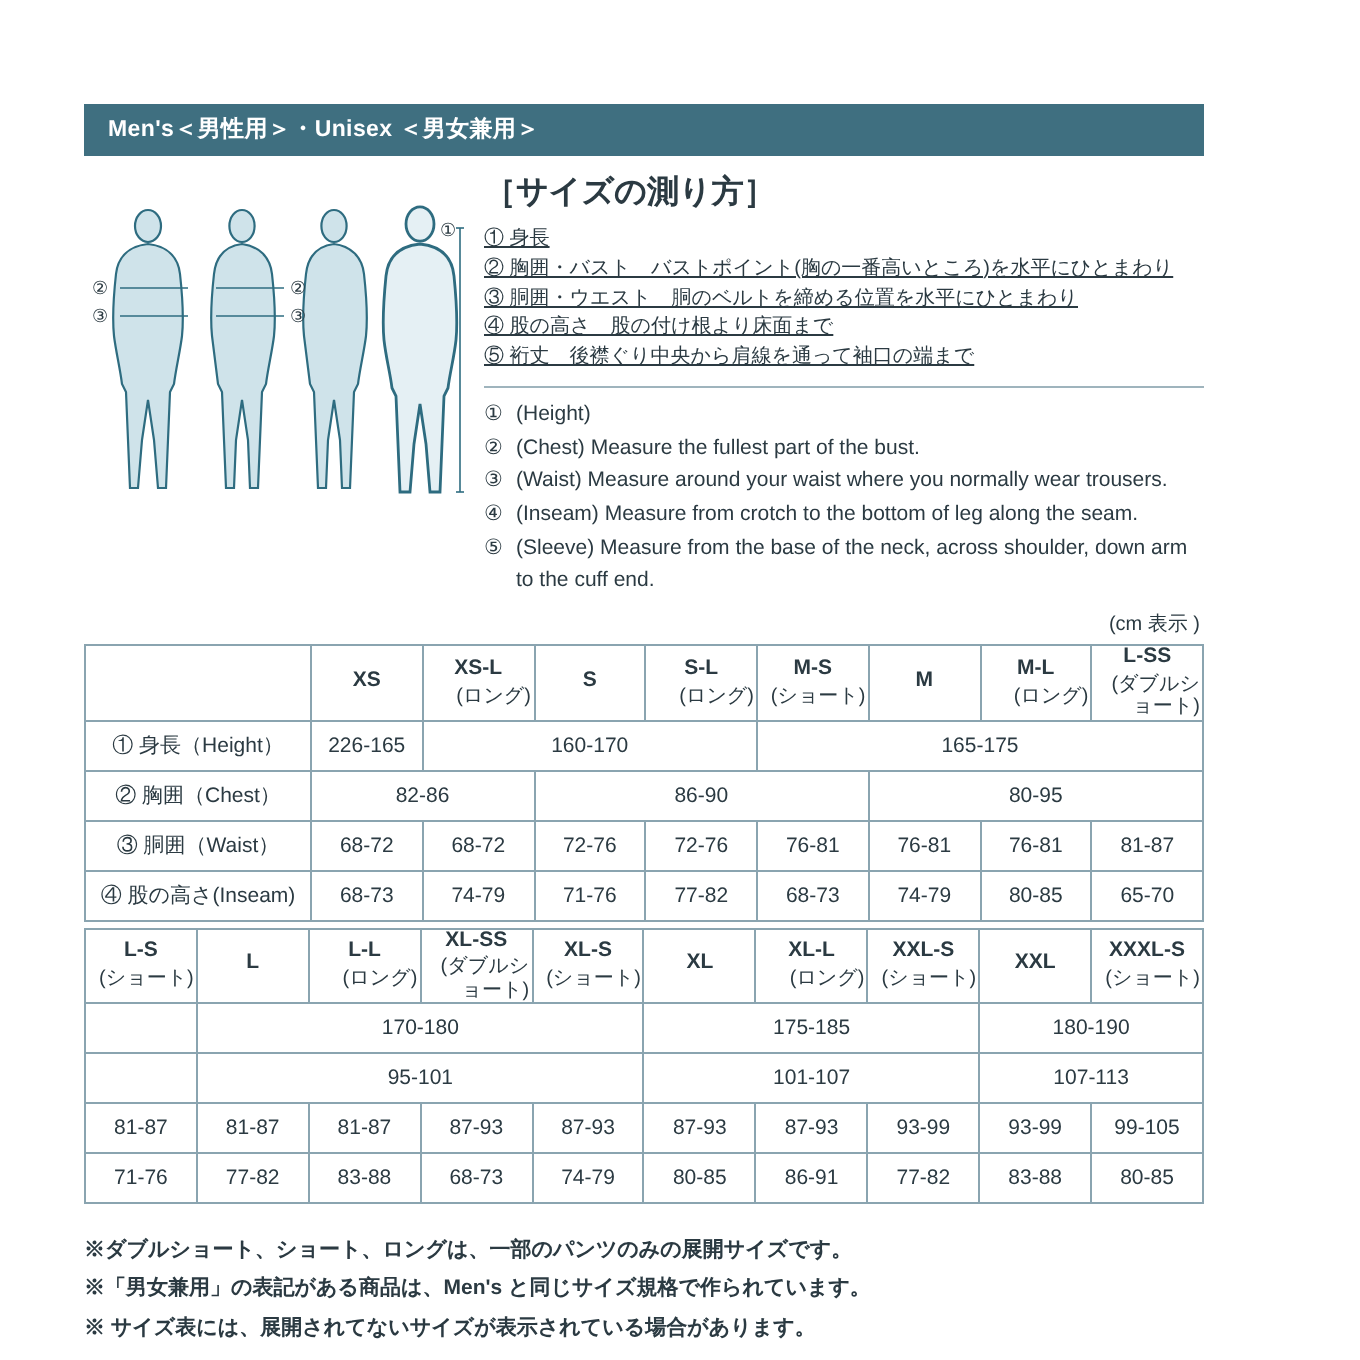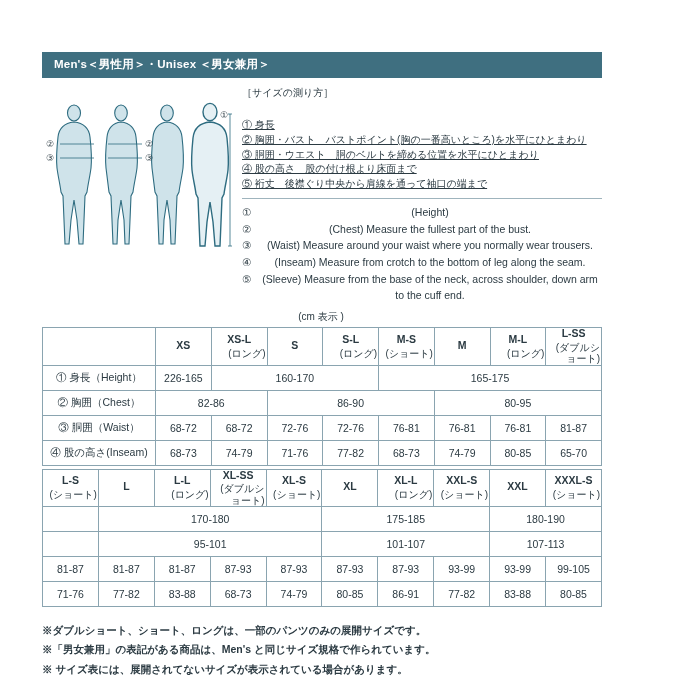--- a/index.html
+++ b/index.html
@@ -48,24 +48,24 @@
     height: 194px;
   }
   .figures svg { display: block; }
 
   .measure-text {
     flex: 1 1 auto;
     padding-left: 4px;
     padding-top: 0px;
   }
   .measure-title {
-    font-size: 10px;
-    font-weight: normal;
-    color: #2b3a42;
-    margin-bottom: 18px;
+    font-size: 16px;
+    font-weight: bold;
+    color: #2b3a42;
+    margin-bottom: 6px;
   }
   .jp-list {
     font-size: 10px;
     line-height: 1.48;
     color: #2b3a42;
     text-decoration: underline;
   }
   .jp-list div { white-space: nowrap; }
   .divider {
     border-top: 1px solid #9fb4bd;
@@ -78,24 +78,24 @@
     color: #2b3a42;
   }
   .en-list .en-row {
     display: flex;
     margin-bottom: 1px;
   }
   .en-list .en-num {
     width: 16px;
     flex: 0 0 16px;
   }
-  .en-list .en-txt { flex: 1 1 auto; text-align: center; }
+  .en-list .en-txt { flex: 1 1 auto; }
 
   .cm-note {
-    text-align: center;
+    text-align: right;
     font-size: 10px;
     margin-top: 6px;
     padding-right: 2px;
   }
 
   
   table.size {
     border-collapse: collapse;
     width: 100%;
     table-layout: fixed;

